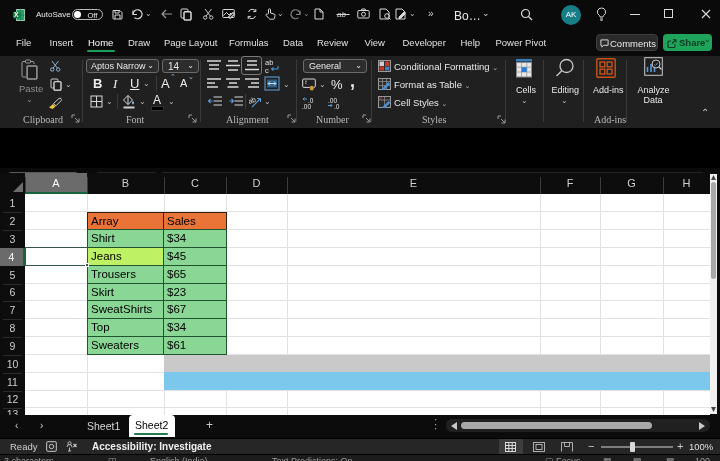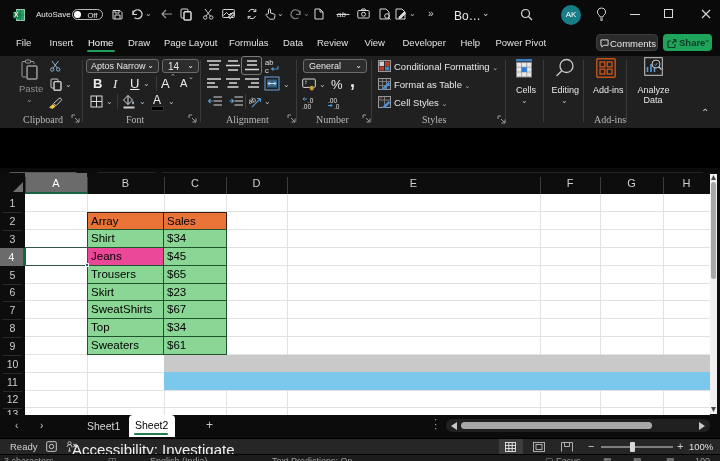--- a/index.html
+++ b/index.html
@@ -464,21 +464,21 @@
   <div class="hline" style="top:142px"></div>
   <div class="hline" style="top:160px"></div>
   <div class="hline" style="top:178px"></div>
   <div class="hline" style="top:196px"></div>
   <div class="hline" style="top:213px"></div>
 
   <div class="cell" style="left:62px;top:18px;width:77px;height:18px;background:#ea7438;border:1px solid #33200e;line-height:16px">Array</div>
   <div class="cell" style="left:138px;top:18px;width:64px;height:18px;background:#ea7438;border:1px solid #33200e;line-height:16px">Sales</div>
   <div class="cell" style="left:62px;top:35px;width:77px;height:19px;background:#8ad795;border:1px solid #20542e;line-height:17px">Shirt</div>
   <div class="cell" style="left:138px;top:35px;width:64px;height:19px;background:#8ad795;border:1px solid #20542e;line-height:17px">$34</div>
-  <div class="cell" style="left:62px;top:53px;width:83px;height:19px;background:#ec4899;border:1px solid #20542e;line-height:17px">Jeans</div>
+  <div class="cell" style="left:62px;top:53px;width:83px;height:19px;background:#bef264;border:1px solid #20542e;line-height:17px">Jeans</div>
   <div class="cell" style="left:138px;top:53px;width:64px;height:19px;background:#8ad795;border:1px solid #20542e;line-height:17px">$45</div>
   <div class="cell" style="left:62px;top:71px;width:77px;height:19px;background:#8ad795;border:1px solid #20542e;line-height:17px">Trousers</div>
   <div class="cell" style="left:138px;top:71px;width:64px;height:19px;background:#8ad795;border:1px solid #20542e;line-height:17px">$65</div>
   <div class="cell" style="left:62px;top:89px;width:77px;height:18px;background:#8ad795;border:1px solid #20542e;line-height:16px">Skirt</div>
   <div class="cell" style="left:138px;top:89px;width:64px;height:18px;background:#8ad795;border:1px solid #20542e;line-height:16px">$23</div>
   <div class="cell" style="left:62px;top:106px;width:77px;height:19px;background:#8ad795;border:1px solid #20542e;line-height:17px">SweatShirts</div>
   <div class="cell" style="left:138px;top:106px;width:64px;height:19px;background:#8ad795;border:1px solid #20542e;line-height:17px">$67</div>
   <div class="cell" style="left:62px;top:124px;width:77px;height:19px;background:#8ad795;border:1px solid #20542e;line-height:17px">Top</div>
   <div class="cell" style="left:138px;top:124px;width:64px;height:19px;background:#8ad795;border:1px solid #20542e;line-height:17px">$34</div>
   <div class="cell" style="left:62px;top:142px;width:77px;height:19px;background:#8ad795;border:1px solid #20542e;line-height:17px">Sweaters</div>
@@ -522,21 +522,21 @@
   <span class="abs" style="left:10px;top:2px;font-size:9.5px;color:#cfcfcf">Ready</span>
   <svg class="abs" style="left:46px;top:2px" width="11" height="11" viewBox="0 0 11 11" fill="none" stroke="#c9c9c9" stroke-width="1">
     <rect x="0.7" y="0.7" width="9.6" height="9.6" rx="1"></rect>
     <circle cx="5.5" cy="5.5" r="2.2"></circle>
   </svg>
   <svg class="abs" style="left:66px;top:2px" width="11" height="11" viewBox="0 0 11 11" fill="none" stroke="#c9c9c9" stroke-width="0.9">
     <circle cx="3.5" cy="2.3" r="1.6"></circle>
     <path d="M1 6 a2.5 2.5 0 0 1 5 0 v0.5 M3.5 6.5 v3.5 M2 10 h3"></path>
     <path d="M7.5 3 l3 3 M10.5 3 l-3 3" stroke-width="1.1"></path>
   </svg>
-  <span class="abs" style="left:72px;top:2px;font-size:15px;color:#f0f0f0;font-weight:normal">Accessibility: Investigate</span>
+  <span class="abs" style="left:92px;top:2px;font-size:10px;color:#f0f0f0;font-weight:bold">Accessibility: Investigate</span>
   <div class="abs" style="left:499px;top:0;width:24px;height:16px;background:#3d3d3d"></div>
   <svg class="abs" style="left:505px;top:3px" width="11" height="10" viewBox="0 0 11 10" fill="none" stroke="#e8e8e8" stroke-width="0.9">
     <rect x="0.5" y="0.5" width="10" height="9"></rect>
     <path d="M0.5 3.5 h10 M0.5 6.5 h10 M3.8 0.5 v9 M7.2 0.5 v9"></path>
   </svg>
   <svg class="abs" style="left:533px;top:3px" width="12" height="10" viewBox="0 0 12 10" fill="none" stroke="#bdbdbd" stroke-width="0.9">
     <rect x="0.5" y="0.5" width="11" height="9"></rect>
     <rect x="3" y="2.5" width="6" height="5"></rect>
   </svg>
   <svg class="abs" style="left:561px;top:3px" width="12" height="10" viewBox="0 0 12 10" fill="none" stroke="#bdbdbd" stroke-width="0.9">

